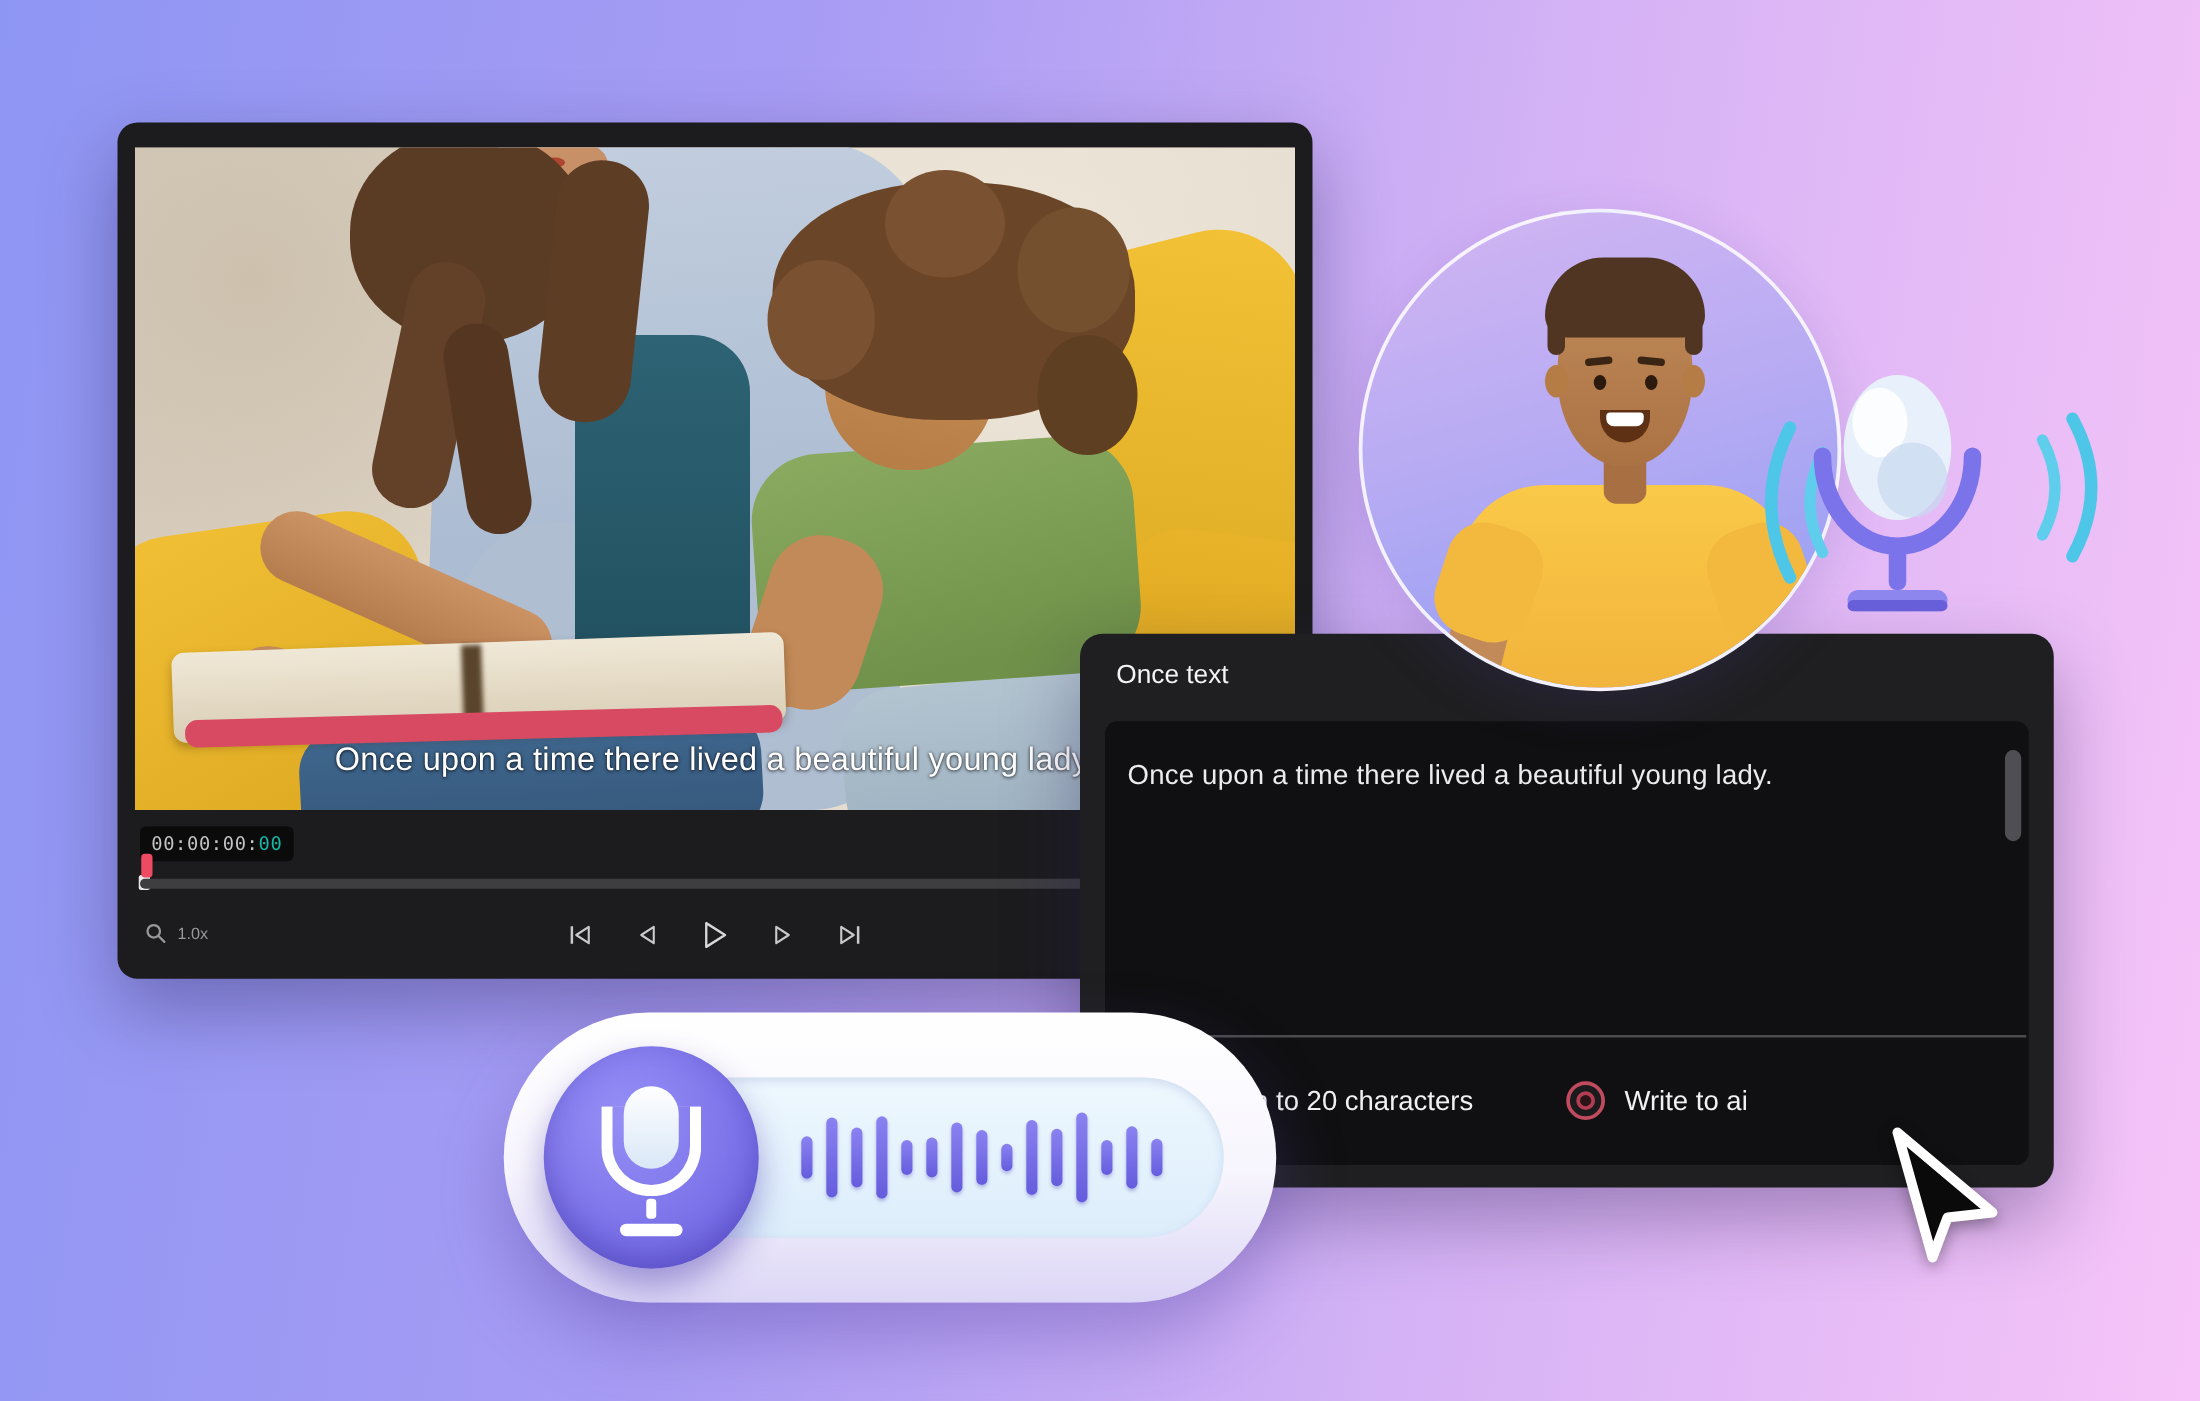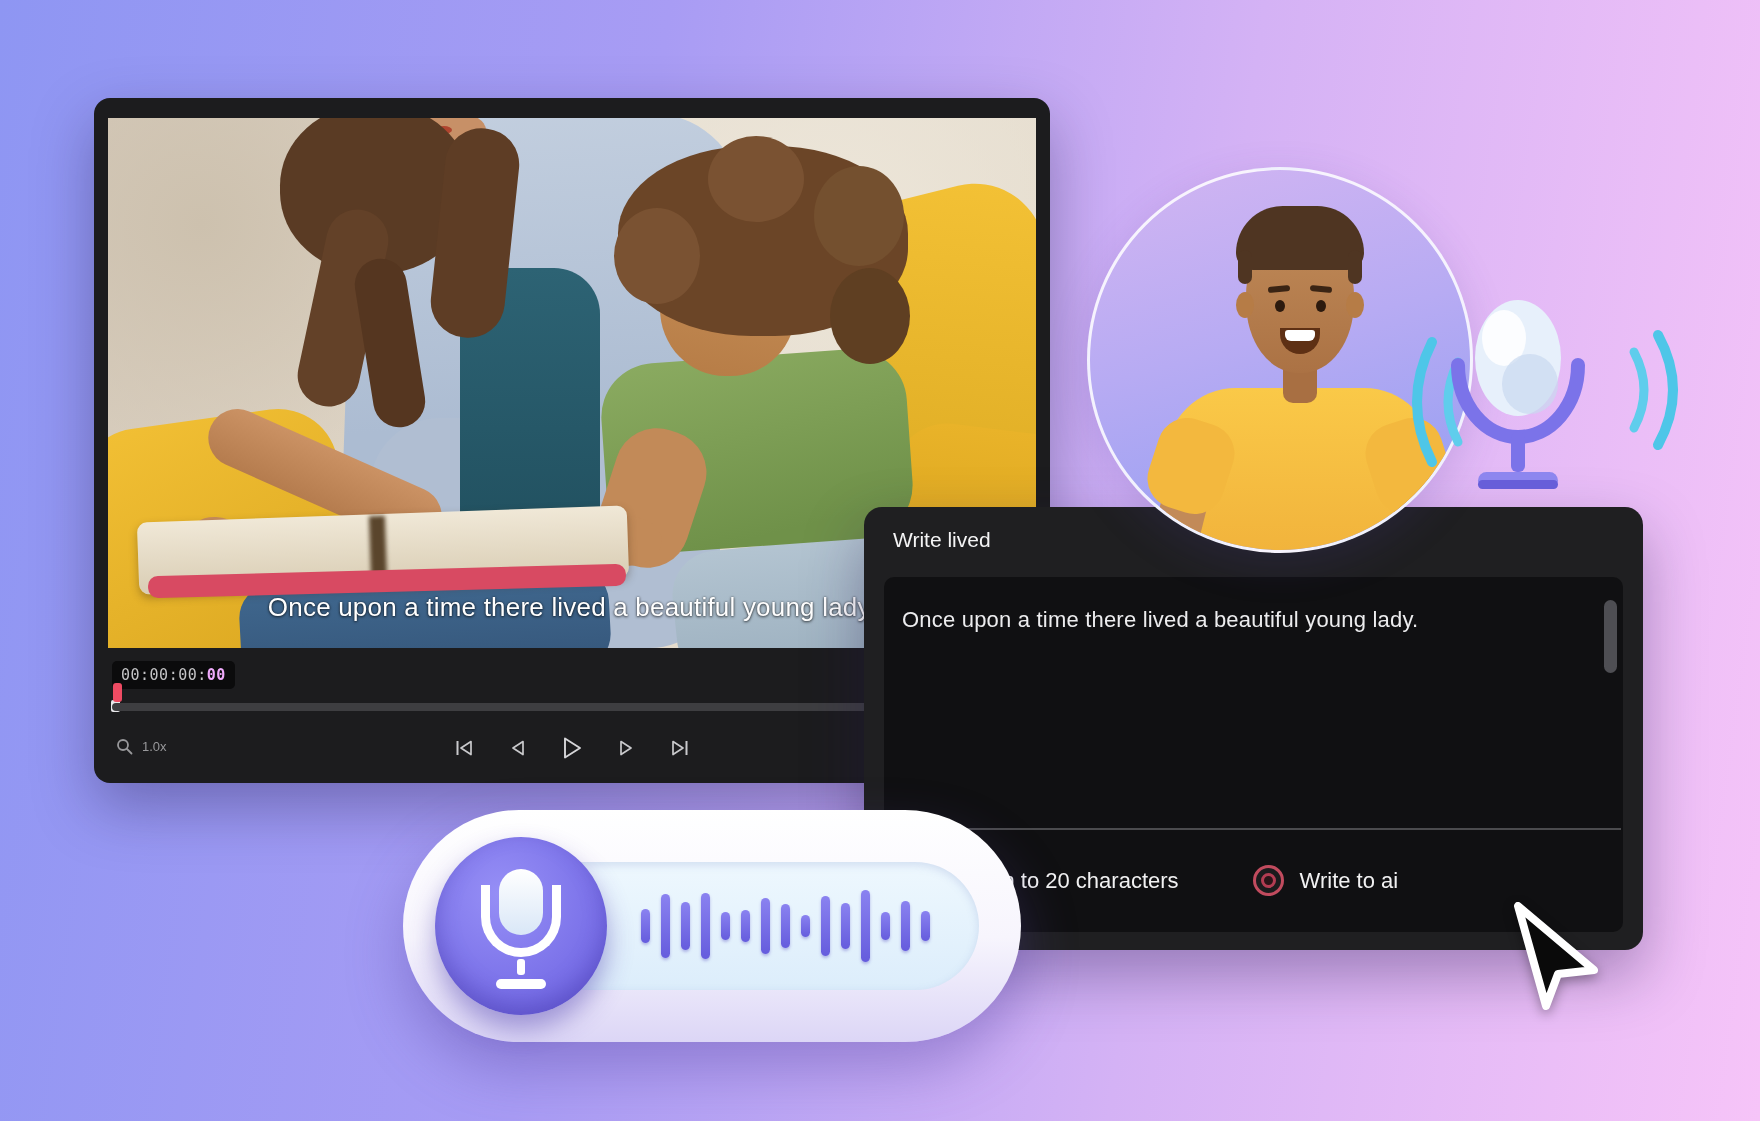--- a/index.html
+++ b/index.html
@@ -22,21 +22,21 @@
   .video .blob{position:absolute;}
   .subtitle{
     position:absolute;left:0;right:0;top:474px;text-align:center;
     color:#fff;font-size:26px;letter-spacing:.2px;white-space:nowrap;
     text-shadow:0 1px 3px rgba(0,0,0,.65),0 0 2px rgba(0,0,0,.5);
   }
   .timecode{
     left:18px;top:563px;background:#0b0b0c;border-radius:5px;padding:5px 9px;
     font-family:"DejaVu Sans Mono",monospace;font-size:15px;color:#c4c4c6;letter-spacing:.5px;
   }
-  .timecode .dim{color:#f0abfc;font-weight:bold;}
+  .timecode .dim{color:#14b8a6;}
   .playhead{left:19px;top:585px;width:9px;height:19px;background:#ee4b63;border-radius:3px;}
   .playhead-foot{left:17px;top:602px;width:9px;height:12px;background:#e9e9ec;border-radius:2px;}
   .track{left:18px;top:605px;width:920px;height:8px;background:#3e3e41;border-radius:4px;}
   .ctrl-row{left:0;top:628px;width:956px;height:44px;}
   .zoom-group{position:absolute;left:18px;top:8px;display:flex;align-items:center;gap:6px;color:#98989b;}
   .speed{font-size:13px;color:#98989b;}
   .transport{position:absolute;left:0;top:0;width:100%;height:44px;display:flex;align-items:center;justify-content:center;gap:30px;}
   .tbtn{width:24px;height:24px;display:flex;align-items:center;justify-content:center;cursor:pointer;}
 
   
@@ -189,21 +189,21 @@
         <svg width="20" height="18" viewBox="0 0 20 18">
             <polygon points="3,2.5 13,9 3,15.5" fill="none" stroke="#c9c9cc" stroke-width="1.7" stroke-linejoin="round"></polygon>
             <line x1="16.5" y1="2" x2="16.5" y2="16" stroke="#c9c9cc" stroke-width="2"></line>
           </svg>
       </span>
     </div>
   </div>
 </div>
 
 <div class="abs panel">
-  <div class="panel-title">Write lived</div>
+  <div class="panel-title">Once text</div>
   <div class="textbox">
     <div class="textbox-text">Once upon a time there lived a beautiful young lady.</div>
     <div class="scroll-thumb"></div>
     <div class="tb-divider"></div>
     <div class="listen-row">
       <span class="opt opt1">
         <span class="circle-icon"></span>
         <span>Listen to 20 characters</span>
       </span>
       <span class="opt opt2">

